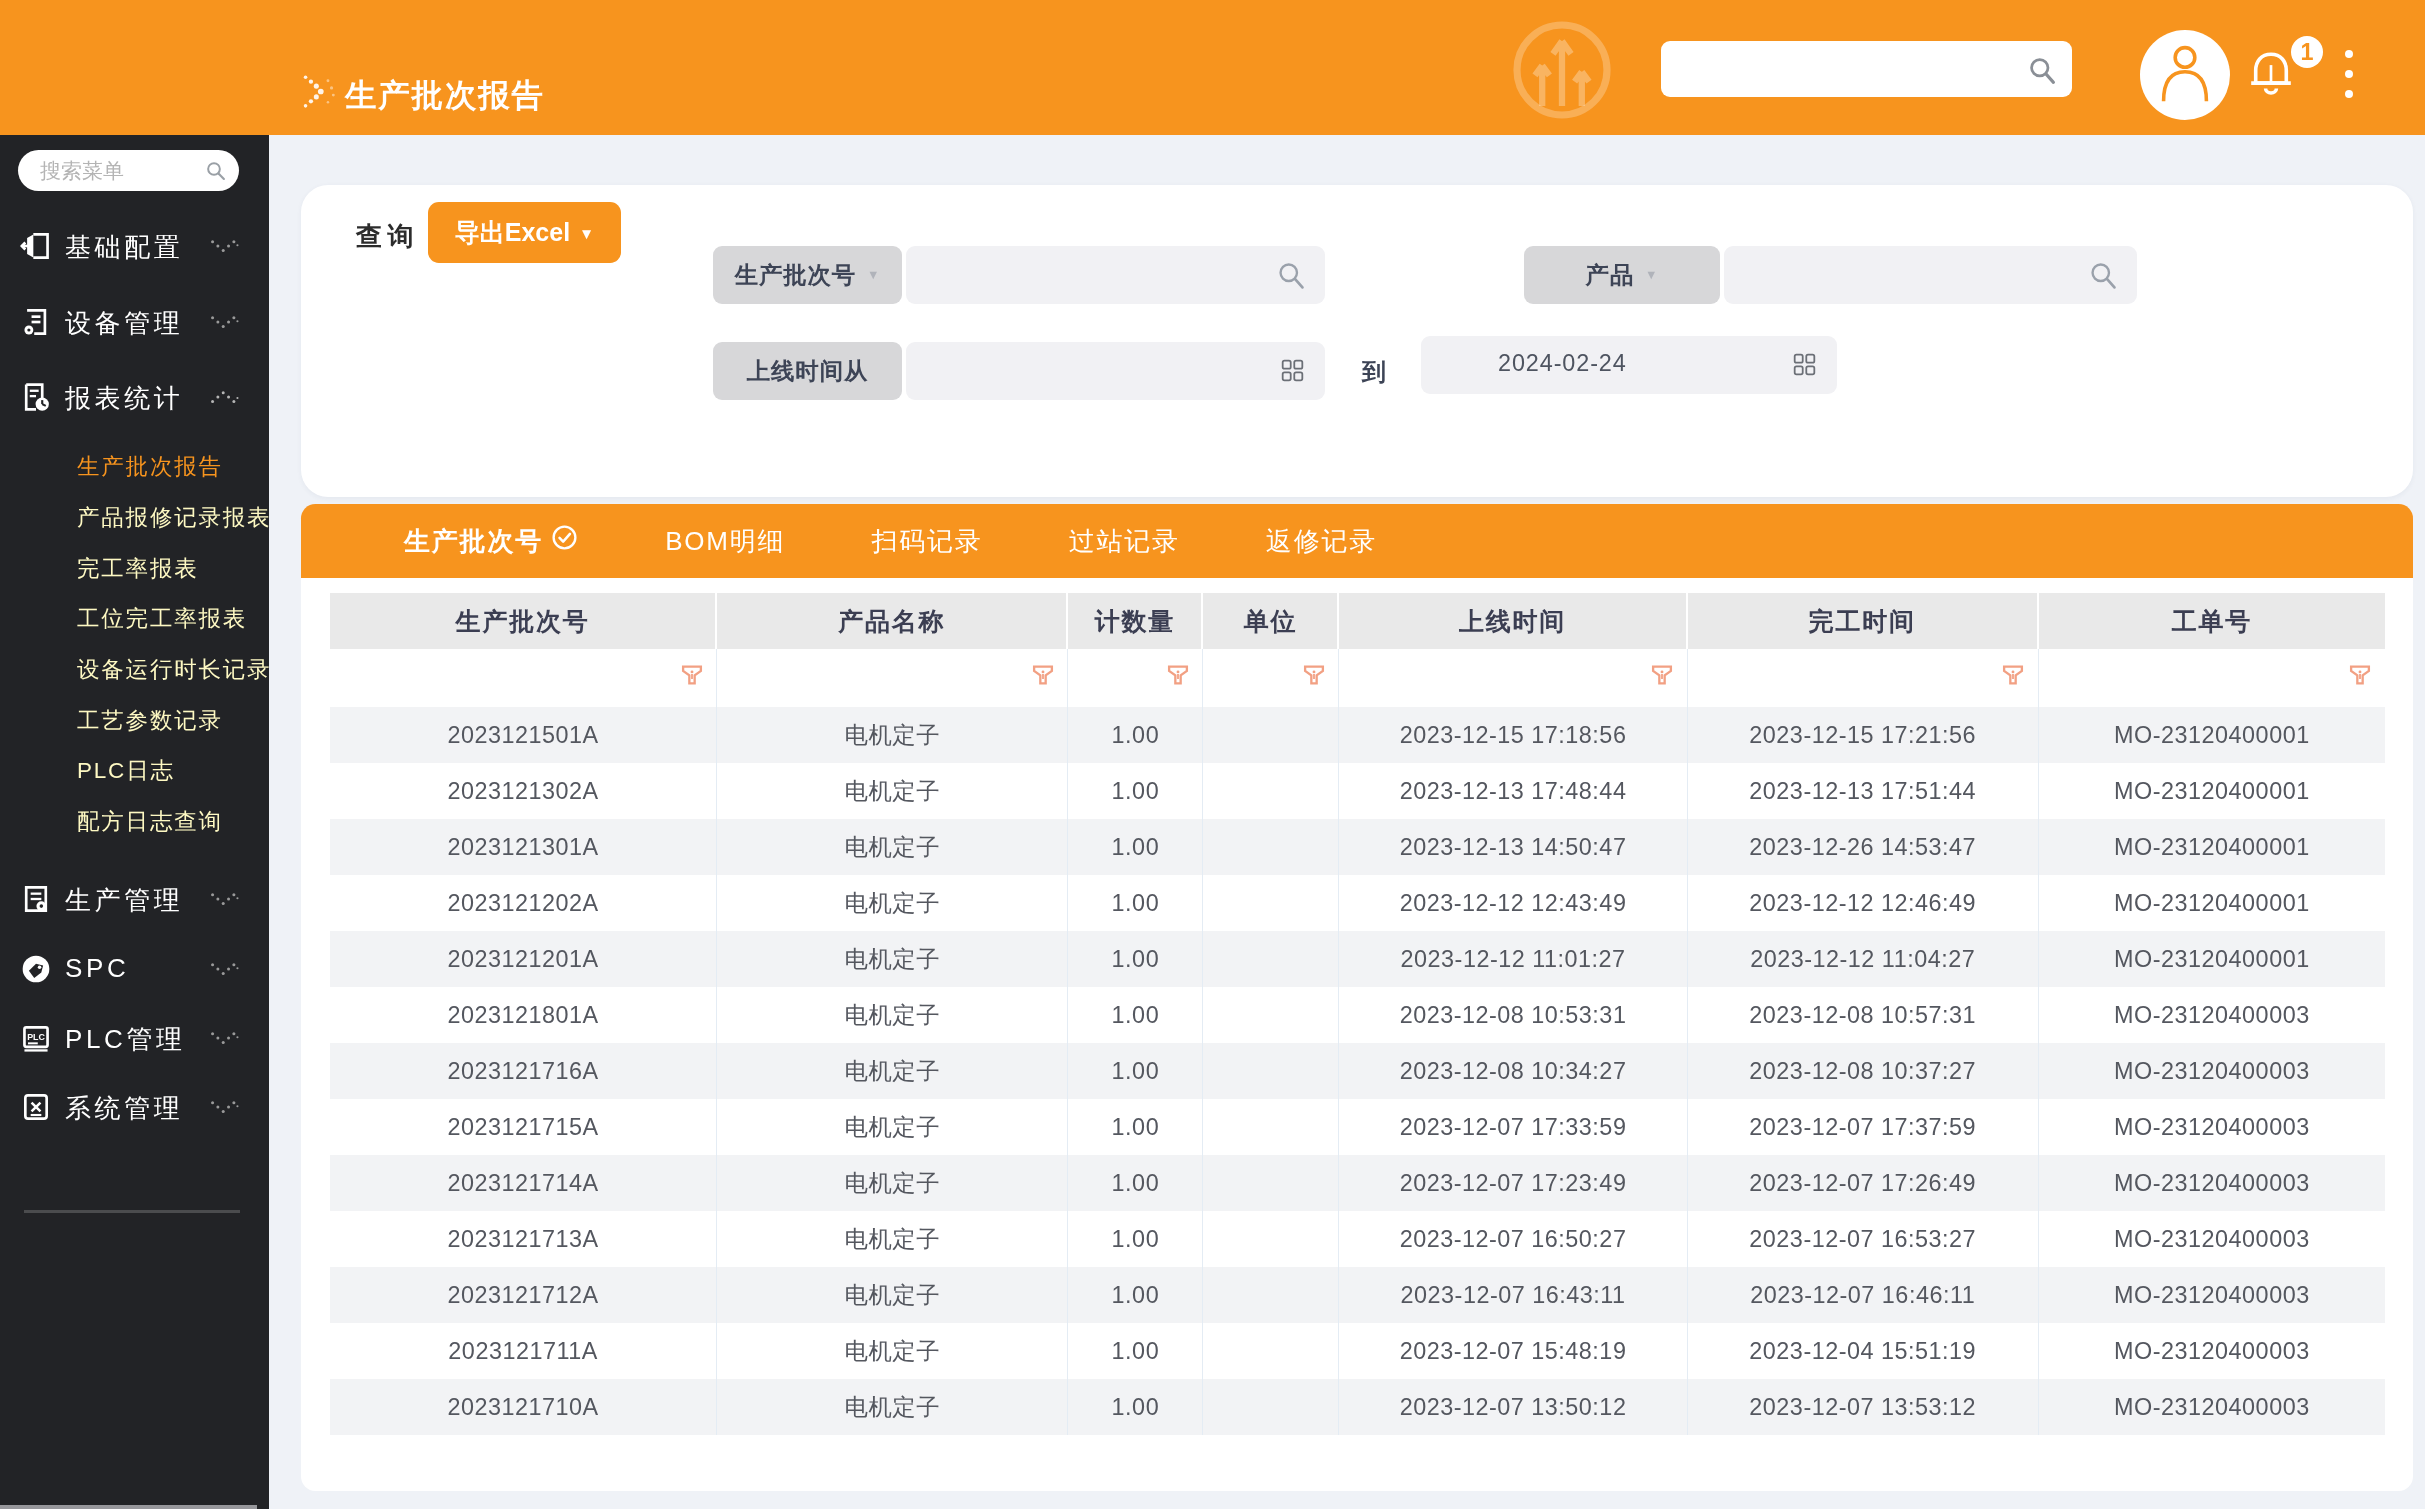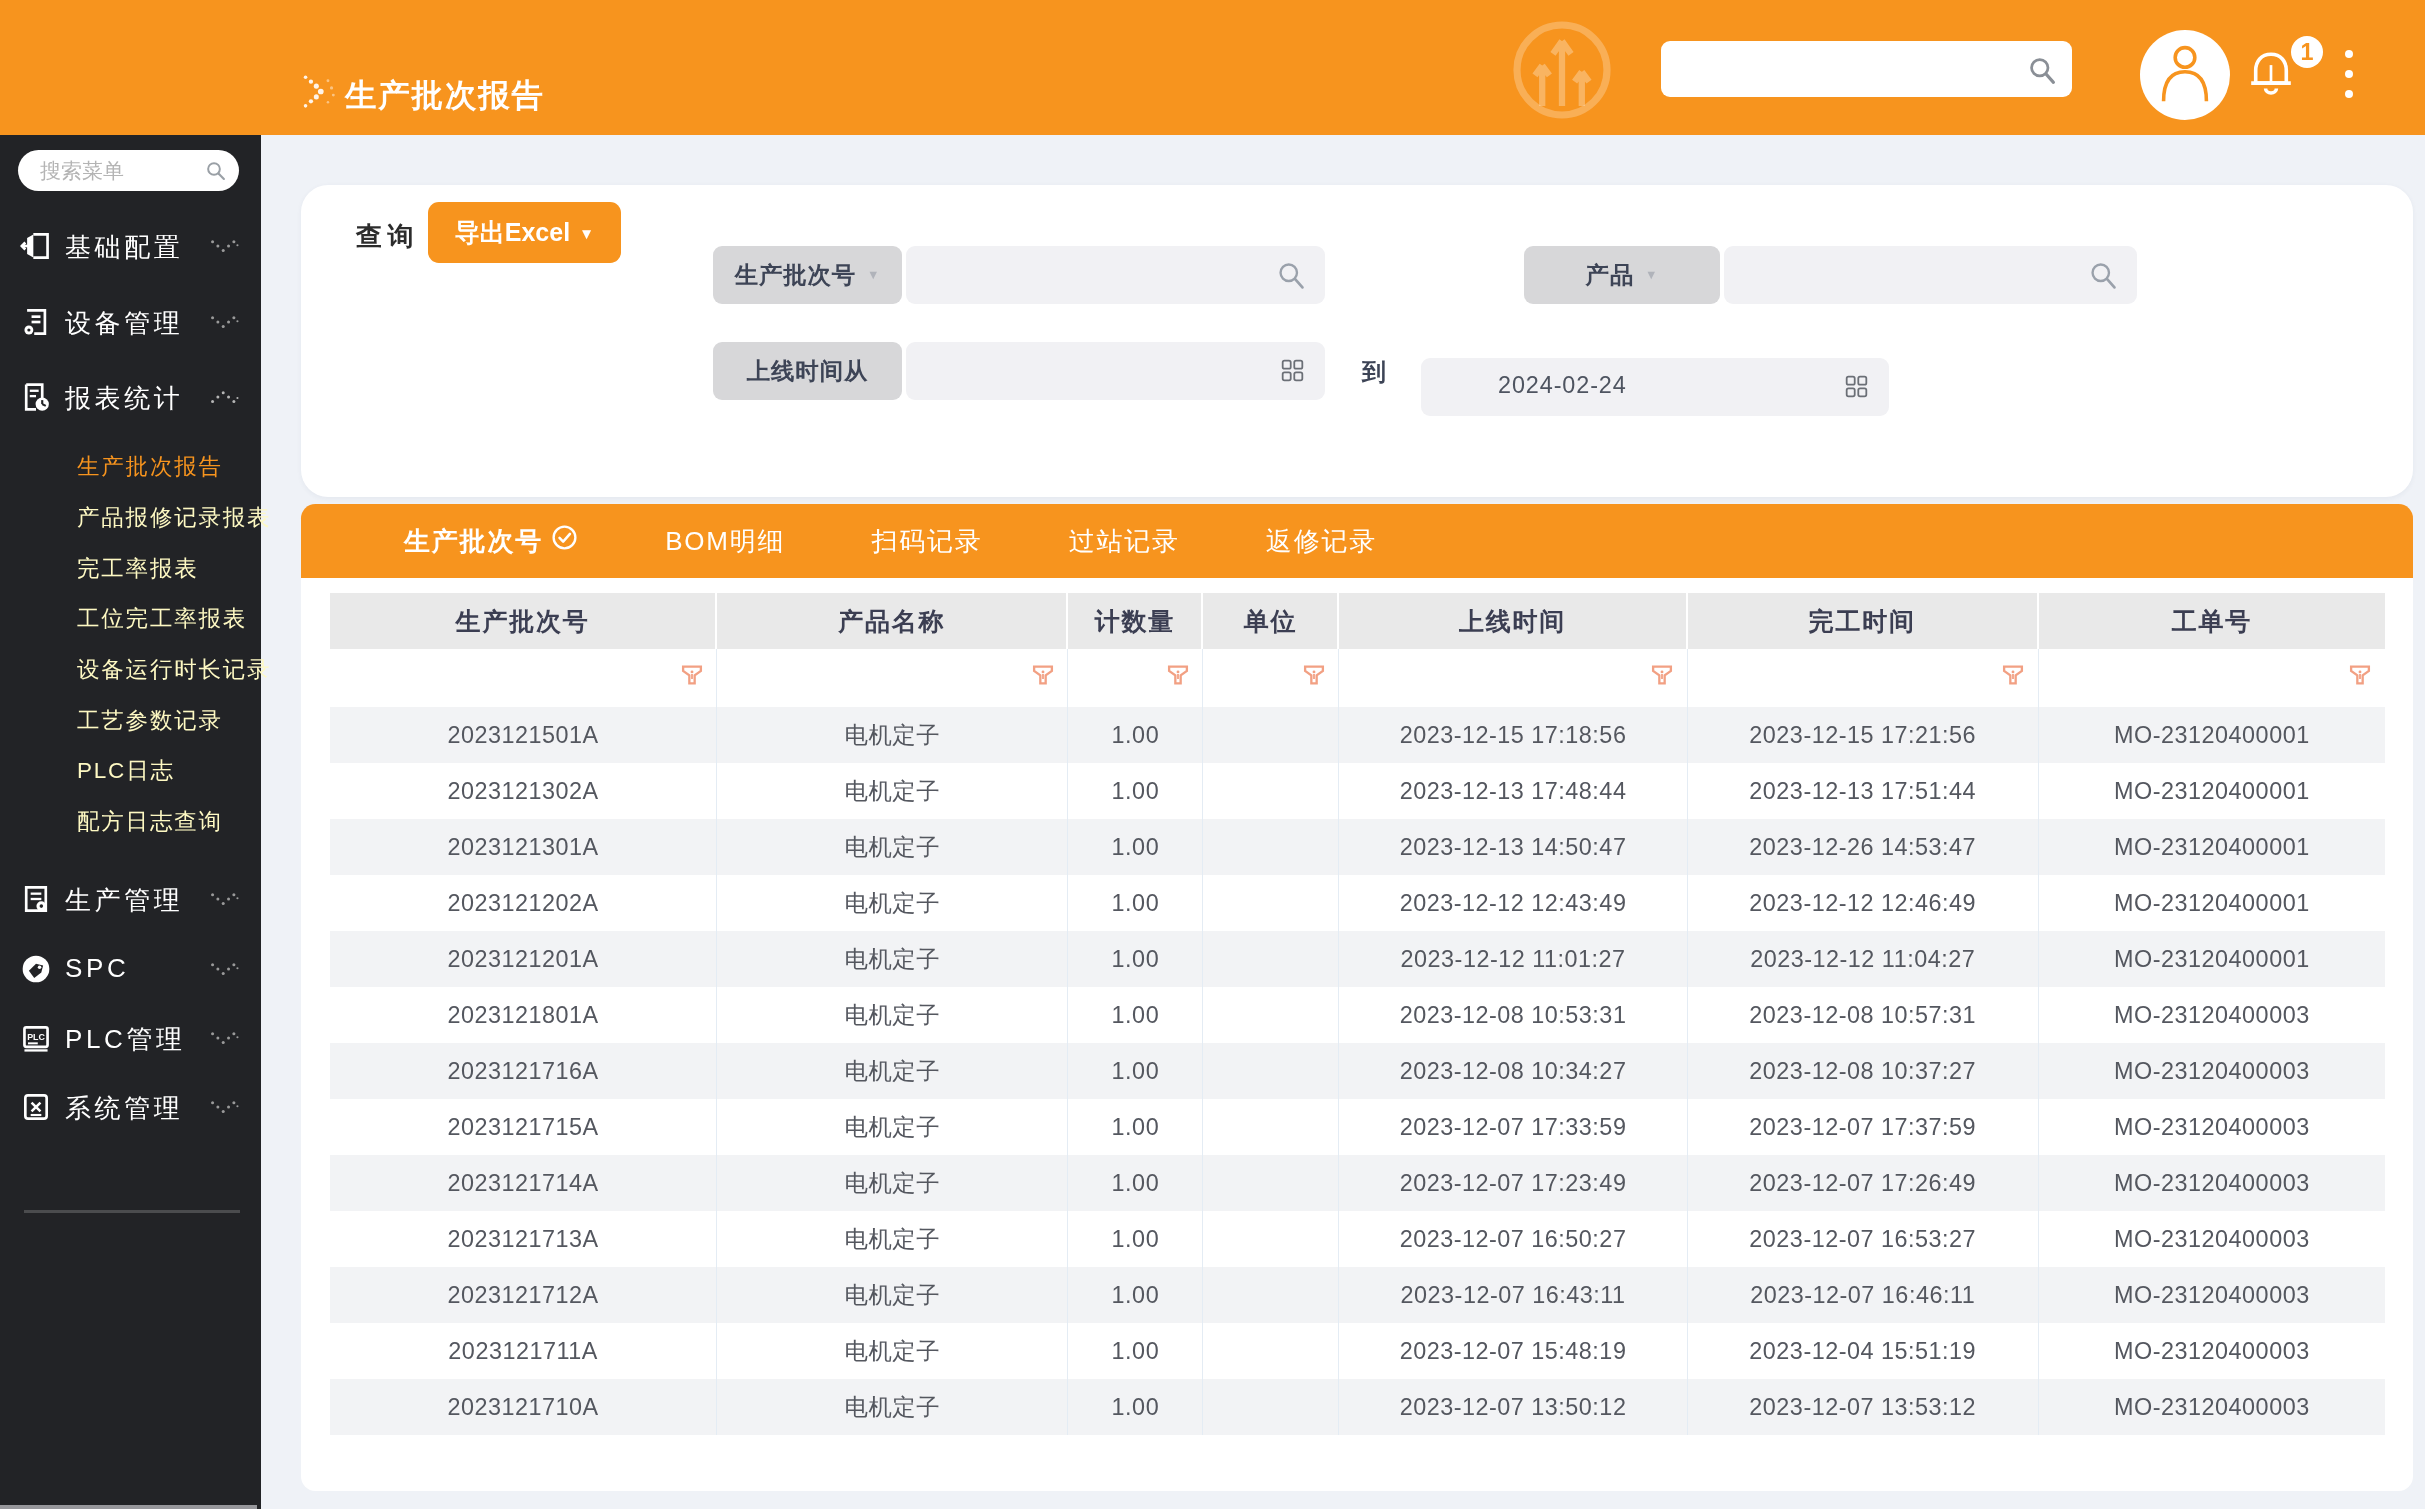--- a/index.html
+++ b/index.html
@@ -15,21 +15,21 @@
   .hdr-search .mag{position:absolute;right:14.4px;top:13.5px;}
   .avatar{position:absolute;left:2140px;top:30px;width:90px;height:90px;background:#ffffff;border-radius:50%;}
   .avatar svg{position:absolute;left:20px;top:14.4px;}
   .bell{position:absolute;left:2244px;top:47px;}
   .badge{position:absolute;left:2291px;top:36px;width:32px;height:32px;border-radius:50%;background:#ffffff;
          color:#F7941E;font-size:23.4px;font-weight:bold;text-align:center;line-height:33px;}
   .kebab{position:absolute;left:2345px;top:50px;width:9px;height:54px;}
   .kebab i{position:absolute;left:0;width:8px;height:8px;border-radius:50%;background:#ffffff;}
   .kebab i:nth-child(1){top:0}.kebab i:nth-child(2){top:20px}.kebab i:nth-child(3){top:40px}
   
-  .sidebar{position:absolute;left:0;top:135px;width:261px;height:1374px;background:#222326;}
+  .sidebar{position:absolute;left:0;top:135px;width:261px;height:1374px;background:#222326;padding-left:8px;}
   .side-search{position:absolute;left:18px;top:15.3px;width:221px;height:41px;background:#ffffff;border-radius:21px;}
   .side-search input{position:absolute;left:20px;top:5.4px;width:153px;height:29px;border:none;outline:none;font-size:21px;color:#444;background:transparent;}
   .side-search input::placeholder{color:#b4b4b4;}
   .side-search .mag{position:absolute;right:12.6px;top:10px;}
   .nav-group{position:absolute;left:0;width:261px;height:54px;}
   .nav-group .gicon{position:absolute;left:20px;top:11.7px;}
   .nav-group .glabel{position:absolute;left:65px;top:11.7px;font-size:26px;font-weight:500;color:#ffffff;letter-spacing:3.6px;white-space:nowrap;}
   .nav-group .chev{position:absolute;right:20px;top:20px;}
   .nav-sub{position:absolute;left:0;width:261px;height:40px;}
   .nav-sub .slabel{position:absolute;left:77px;top:7.2px;font-size:22.5px;color:#fef9c3;letter-spacing:1.8px;white-space:nowrap;}
@@ -49,21 +49,21 @@
   .fld .mag{position:absolute;right:18px;top:14.4px;}
   .fld .grid-ic{position:absolute;right:20px;top:16px;}
   .fld .val{position:absolute;left:77px;top:14.4px;font-size:23.4px;color:#4e5460;letter-spacing:0.9px;}
   .chip1{left:412px;top:61px;width:189px;}
   .in1 {left:605px;top:61px;width:419px;}
   .chip2{left:1223px;top:61px;width:196px;}
   .in2 {left:1423px;top:61px;width:413px;}
   .chip3{left:412px;top:157px;width:189px;}
   .in3 {left:605px;top:157px;width:419px;}
   .to-label{position:absolute;left:1061px;top:171px;font-size:24px;font-weight:bold;color:#3d4456;}
-  .in4 {left:1120px;top:173px;width:468px;}
+  .in4 {left:1120px;top:151px;width:416px;}
   
   .tabbar{position:absolute;left:301px;top:504px;width:2112px;height:74px;background:#F7941E;border-radius:14.4px 14.4px 0 0;
           display:flex;align-items:center;padding-left:103px;box-sizing:border-box;gap:86px;}
   .tab{font-size:26px;color:#ffffff;letter-spacing:1.8px;white-space:nowrap;cursor:pointer;display:flex;align-items:center;}
   .tab.active{font-weight:bold;}
   .tab .chk{margin-left:7.2px;}
   
   .table-card{position:absolute;left:301px;top:578px;width:2112px;height:913px;background:#ffffff;border-radius:0 0 14.4px 14.4px;}
   table.grid{position:absolute;left:29px;top:15.3px;width:2055px;table-layout:fixed;border-collapse:separate;border-spacing:0;}
   col.c1{width:387px}col.c2{width:351px}col.c3{width:135px}col.c4{width:136px}col.c5{width:348px}col.c6{width:351px}col.c7{width:346px}

